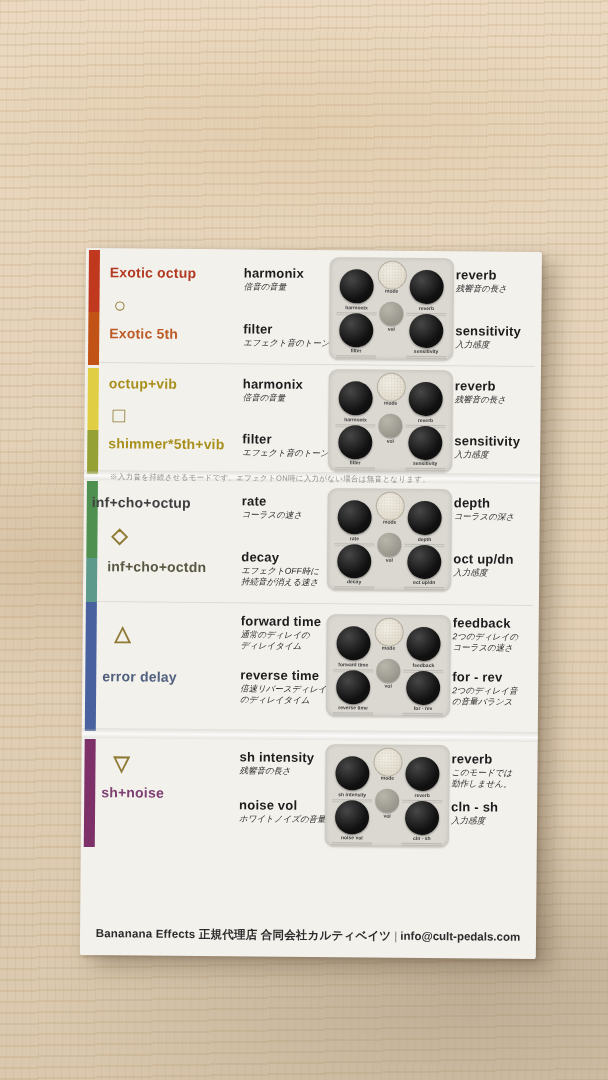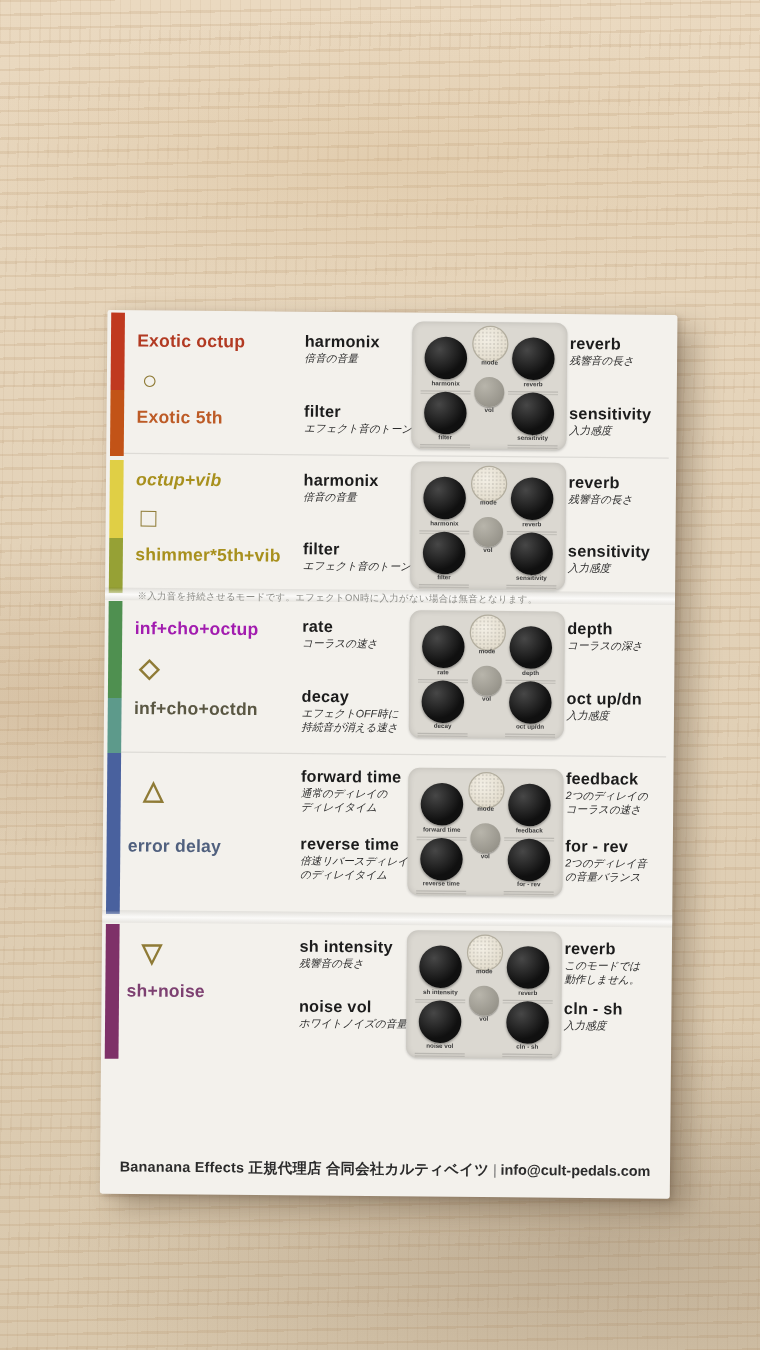--- a/index.html
+++ b/index.html
@@ -108,21 +108,21 @@
       <div class="pname">reverb</div>
       <div class="pdesc">残響音の長さ</div>
     </div>
     <div class="param p-br" style="top:68px">
       <div class="pname">sensitivity</div>
       <div class="pdesc">入力感度</div>
     </div>
   </div>
 
   <div class="row" style="top:116px;height:108px">
-    <div class="mname" style="left: 24px; top: 11px; color: rgb(168, 144, 29); font-style: italic;">octup+vib</div>
+    <div class="mname" style="left: 24px; top: 11px; color: rgb(168, 144, 29);">octup+vib</div>
     <div class="msym" style="left:28px;top:40px">□</div>
     <div class="mname" style="left: 24px; top: 71px; color: rgb(168, 144, 29);">shimmer*5th+vib</div>
     <div class="param p-tl" style="top:11px">
       <div class="pname">harmonix</div>
       <div class="pdesc">倍音の音量</div>
     </div>
     <div class="param p-bl" style="top:66px">
       <div class="pname">filter</div>
       <div class="pdesc">エフェクト音のトーン</div>
     </div>
@@ -145,21 +145,21 @@
       <div class="pdesc">残響音の長さ</div>
     </div>
     <div class="param p-br" style="top:66px">
       <div class="pname">sensitivity</div>
       <div class="pdesc">入力感度</div>
     </div>
   </div>
 
   <div class="row" style="top:230px;height:122px">
     <div class="note">※入力音を持続させるモードです。エフェクトON時に入力がない場合は無音となります。</div>
-    <div class="mname" style="left: 24px; top: 16px; color: #a21caf;">inf+cho+octup</div>
+    <div class="mname" style="left: 8px; top: 16px; color: #404040;">inf+cho+octup</div>
     <div class="msym" style="left:28px;top:46px">◇</div>
     <div class="mname" style="left: 24px; top: 80px; color: rgb(90, 87, 67);">inf+cho+octdn</div>
     <div class="param p-tl" style="top:14px">
       <div class="pname">rate</div>
       <div class="pdesc">コーラスの速さ</div>
     </div>
     <div class="param p-bl" style="top:70px">
       <div class="pname">decay</div>
       <div class="pdesc">エフェクトOFF時に
 持続音が消える速さ</div>

